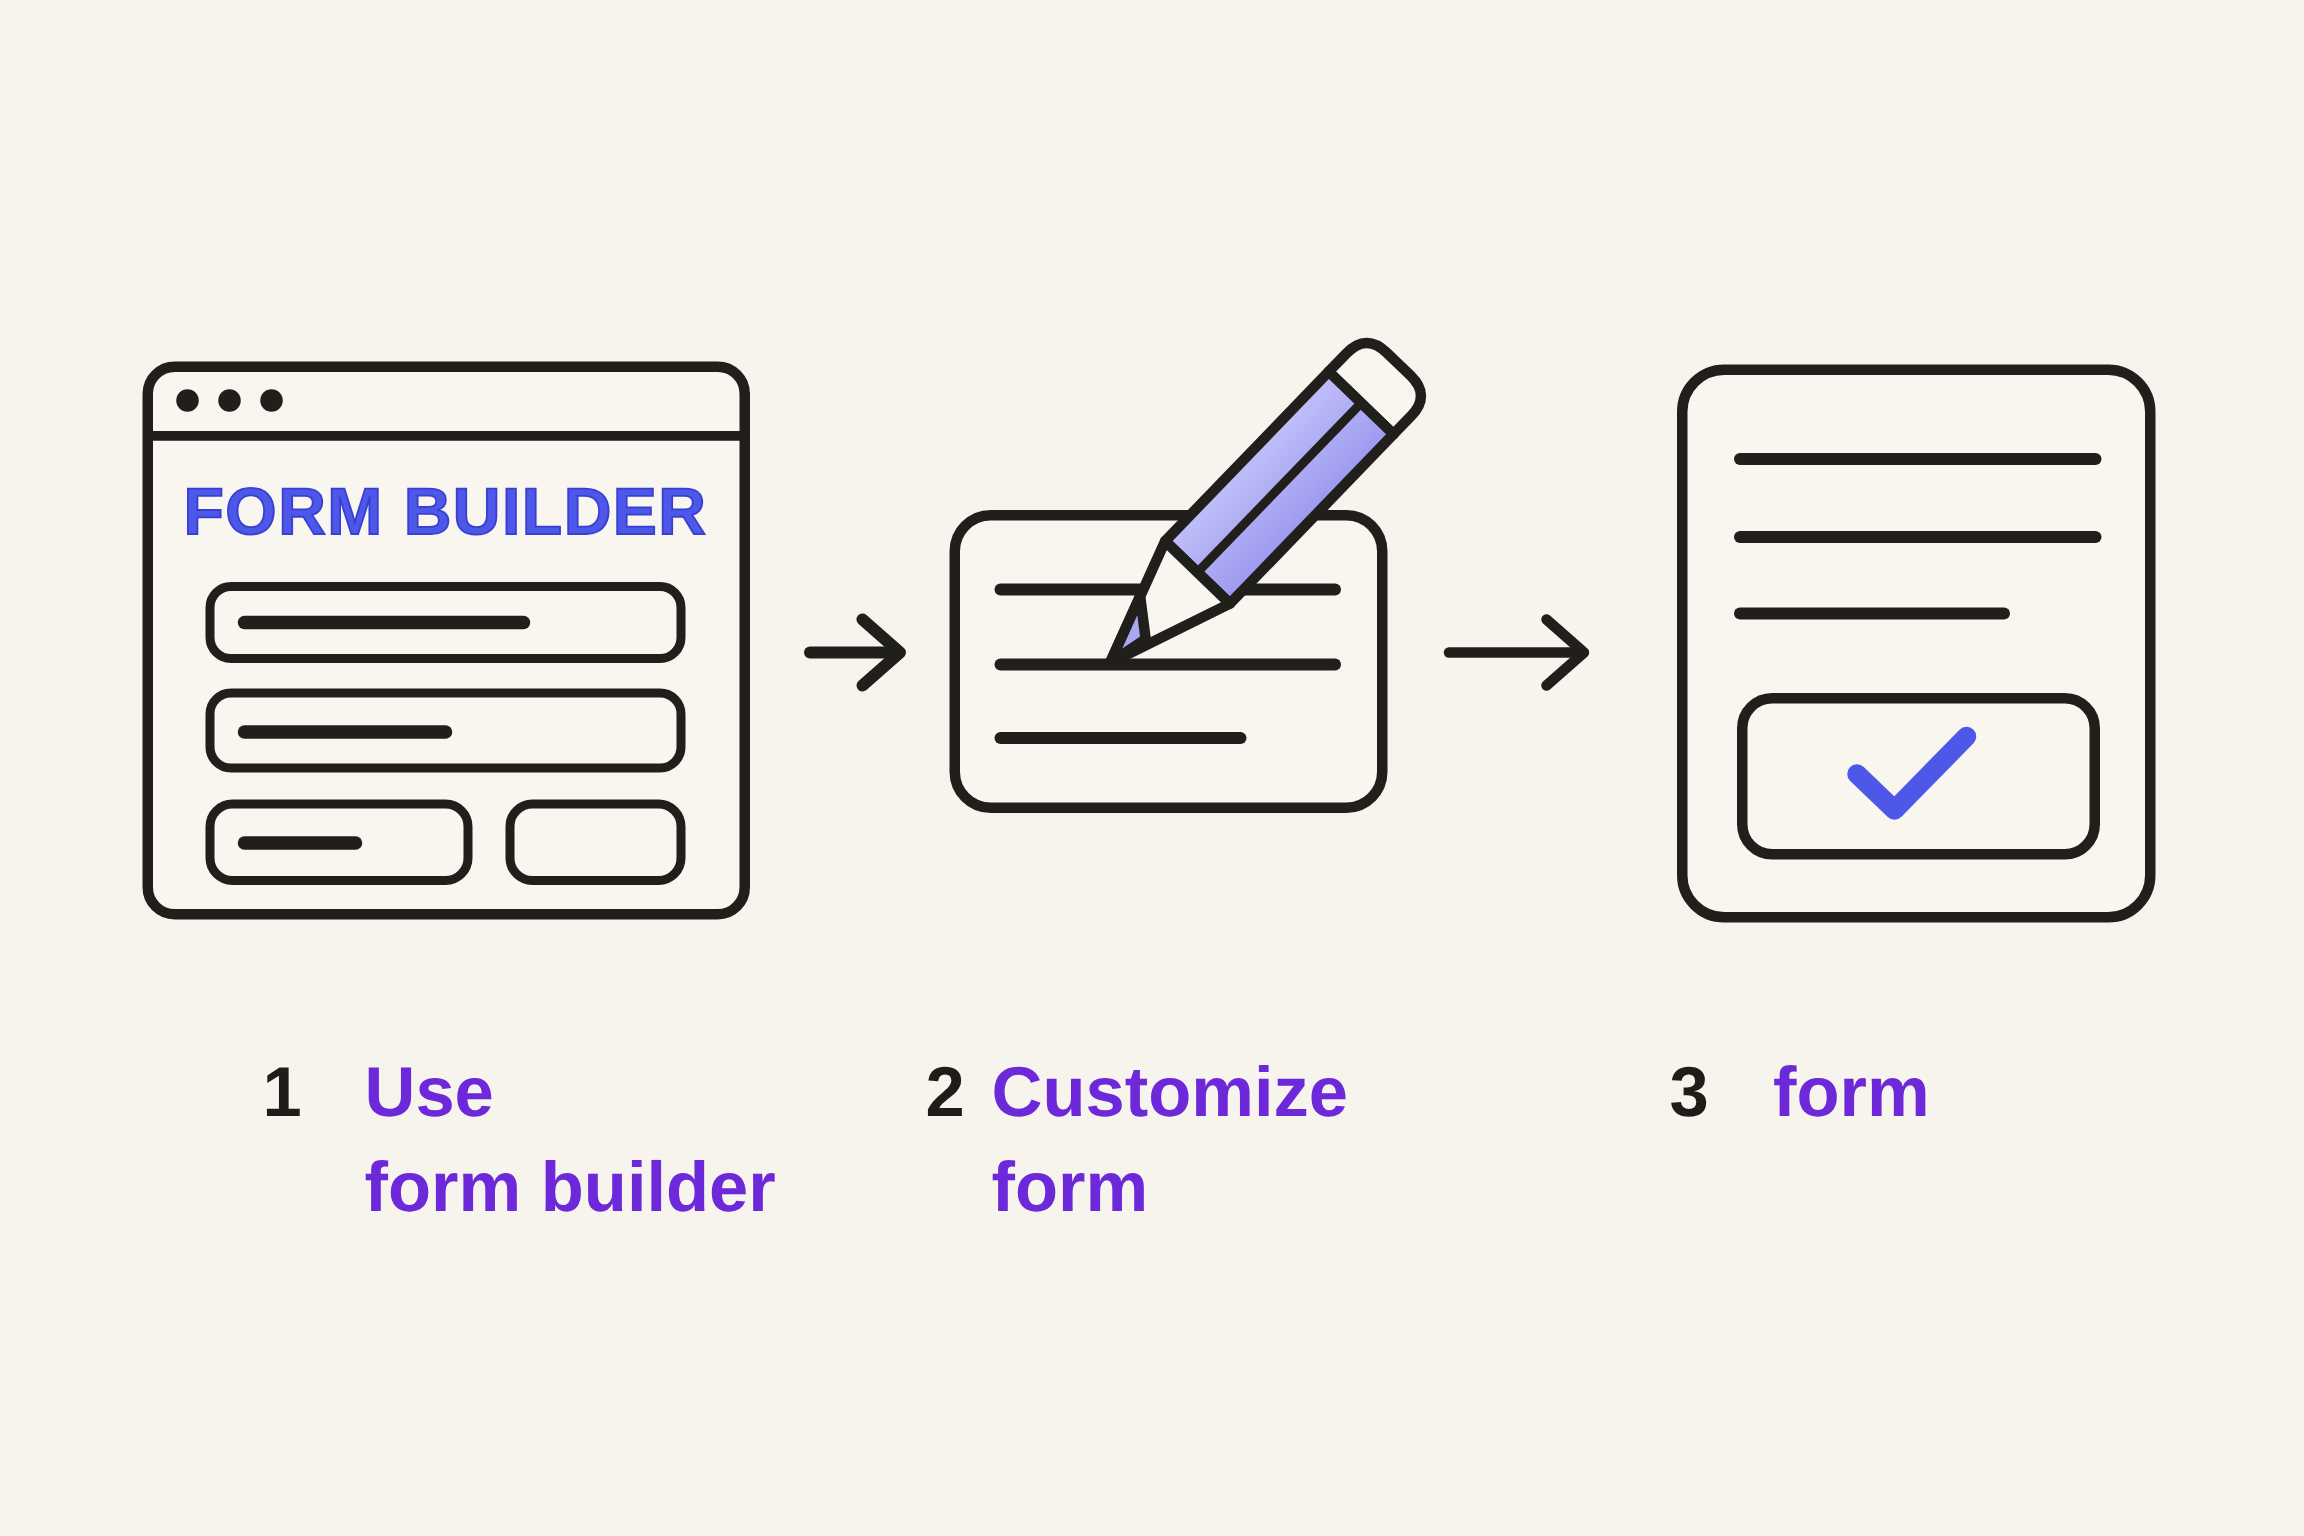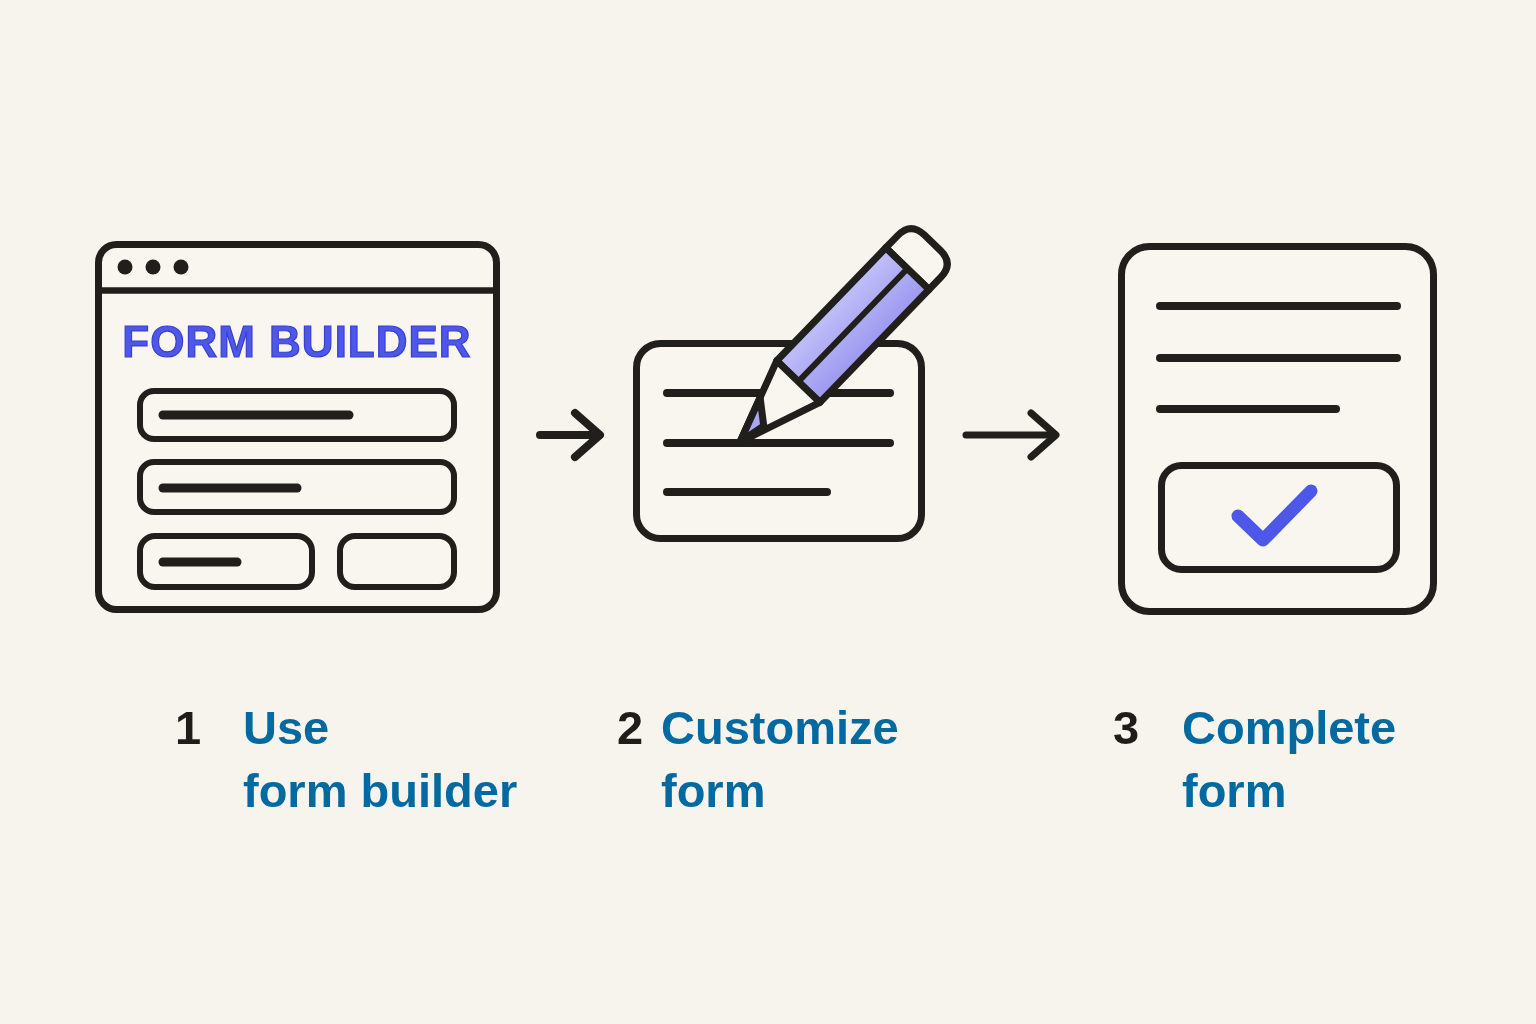--- a/index.html
+++ b/index.html
@@ -41,21 +41,21 @@
     line-height: 63px;
     font-weight: bold;
     color: #1e1d19;
   }
   .step-label {
     position: absolute;
     top: 696px;
     font-size: 47px;
     line-height: 63px;
     font-weight: bold;
-    color: #0369a1;
+    color: #6d28d9;
     white-space: nowrap;
   }
 </style>
 </head>
 <body>
 
 <div class="canvas">
 
   <svg width="1536" height="1024" viewBox="0 0 1536 1024">
     <defs>
@@ -133,17 +133,16 @@
   </div>
 
   <div class="step-num" style="left:617px">2</div>
   <div class="step-label" style="left:661px">
     <div>Customize</div>
     <div>form</div>
   </div>
 
   <div class="step-num" style="left:1113px">3</div>
   <div class="step-label" style="left:1182px">
-    <div>Complete</div>
     <div>form</div>
   </div>
 
 </div>
 
 </body></html>

